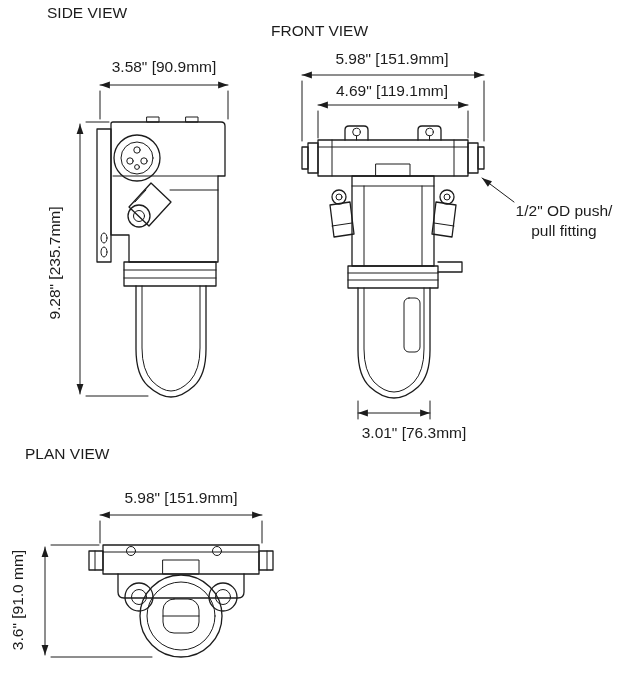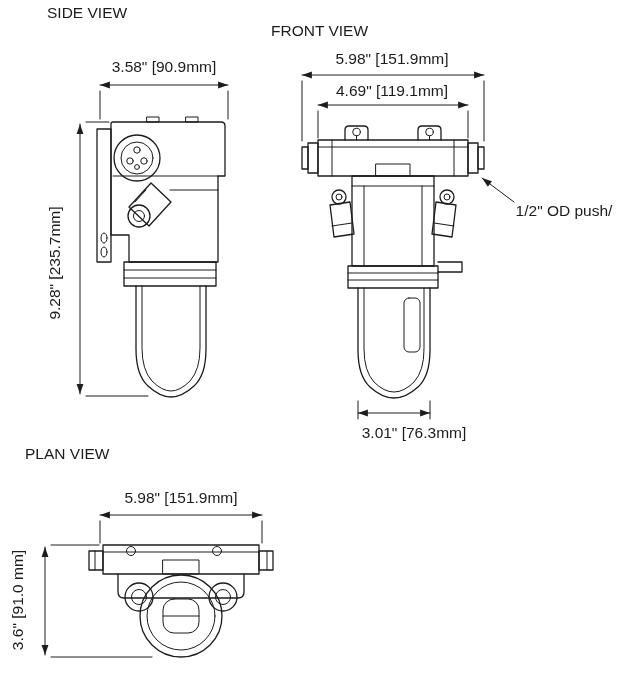--- a/index.html
+++ b/index.html
@@ -220,20 +220,21 @@
   <div class="lbl rot" style="left:-46px; top:254px; width:200px; height:18px;">9.28" [235.7mm]</div>
 
   <div class="lbl dim" style="left:312px; top:49px; width:160px;">5.98" [151.9mm]</div>
 
   <div class="lbl dim" style="left:312px; top:81px; width:160px;">4.69" [119.1mm]</div>
 
   <div class="lbl dim" style="left:334px; top:423px; width:160px;">3.01" [76.3mm]</div>
 
   <div class="lbl callout" style="left:490px; top:201px; width:148px;">
     <div>1/2" OD push/</div>
+    <div>pull fitting</div>
   </div>
 
   <div class="lbl" style="left:25px; top:444px;">PLAN VIEW</div>
 
   <div class="lbl dim" style="left:101px; top:488px; width:160px;">5.98" [151.9mm]</div>
 
   <div class="lbl rot" style="left:-43px; top:591px; width:120px; height:18px;">3.6" [91.0 mm]</div>
 
 </div>
 

